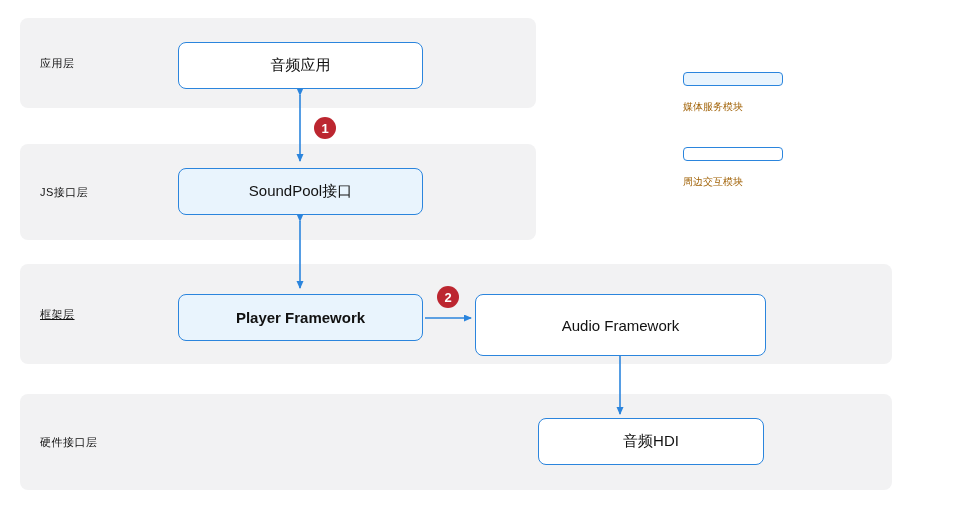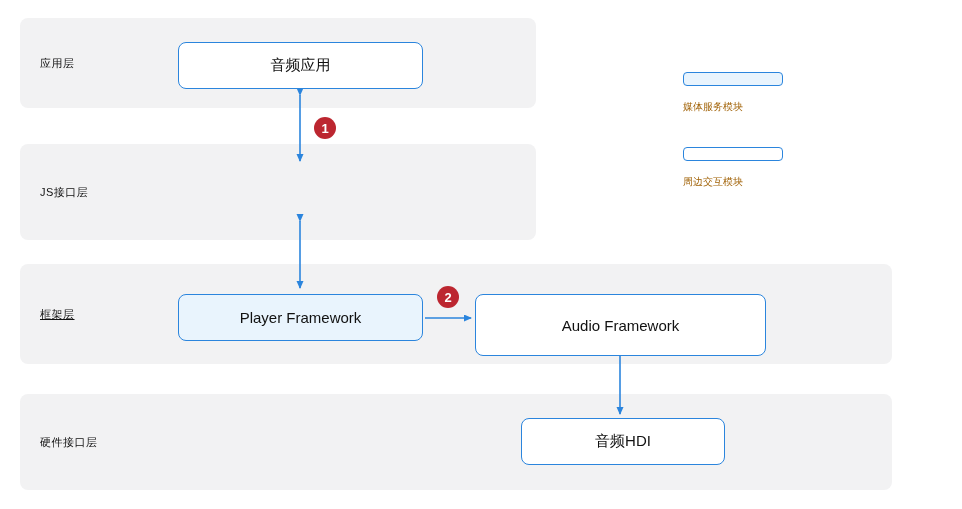--- a/index.html
+++ b/index.html
@@ -100,23 +100,24 @@
         <path class="arrowhead" d="M0,0 L8,3.5 L0,7 Z"></path>
       </marker>
     </defs>
     <line class="arrow-line" x1="300" y1="95" x2="300" y2="161" marker-start="url(#ah)" marker-end="url(#ah)"></line>
     <line class="arrow-line" x1="300" y1="221" x2="300" y2="288" marker-start="url(#ah)" marker-end="url(#ah)"></line>
     <line class="arrow-line" x1="425" y1="318" x2="471" y2="318" marker-end="url(#ah)"></line>
     <line class="arrow-line" x1="620" y1="343" x2="620" y2="414" marker-end="url(#ah)"></line>
   </svg>
 
   <div class="box" style="left:178px; top:42px; width:245px; height:47px;">音频应用</div>
-  <div class="box media" style="left:178px; top:294px; width:245px; height:47px;">Player Framework</div>
+  <div class="box media" style="left:178px; top:168px; width:245px; height:47px;">SoundPool接口</div>
+  <div class="box media" style="left:178px; top:294px; width:245px; height:47px;font-weight:bold;">Player Framework</div>
   <div class="box" style="left:475px; top:294px; width:291px; height:62px;">Audio Framework</div>
-  <div class="box" style="left:521px; top:418px; width:204px; height:47px;">音频HDI</div>
+  <div class="box" style="left:538px; top:418px; width:226px; height:47px;">音频HDI</div>
 
   <div class="badge" style="left:314px; top:117px;">1</div>
   <div class="badge" style="left:437px; top:286px;">2</div>
 
   <div class="legend-swatch media" style="left:683px; top:72px;"></div>
   <div class="legend-label" style="left:683px; top:100px;">媒体服务模块</div>
   <div class="legend-swatch" style="left:683px; top:147px;"></div>
   <div class="legend-label" style="left:683px; top:175px;text-align:center;">周边交互模块</div>
 
 </div>

